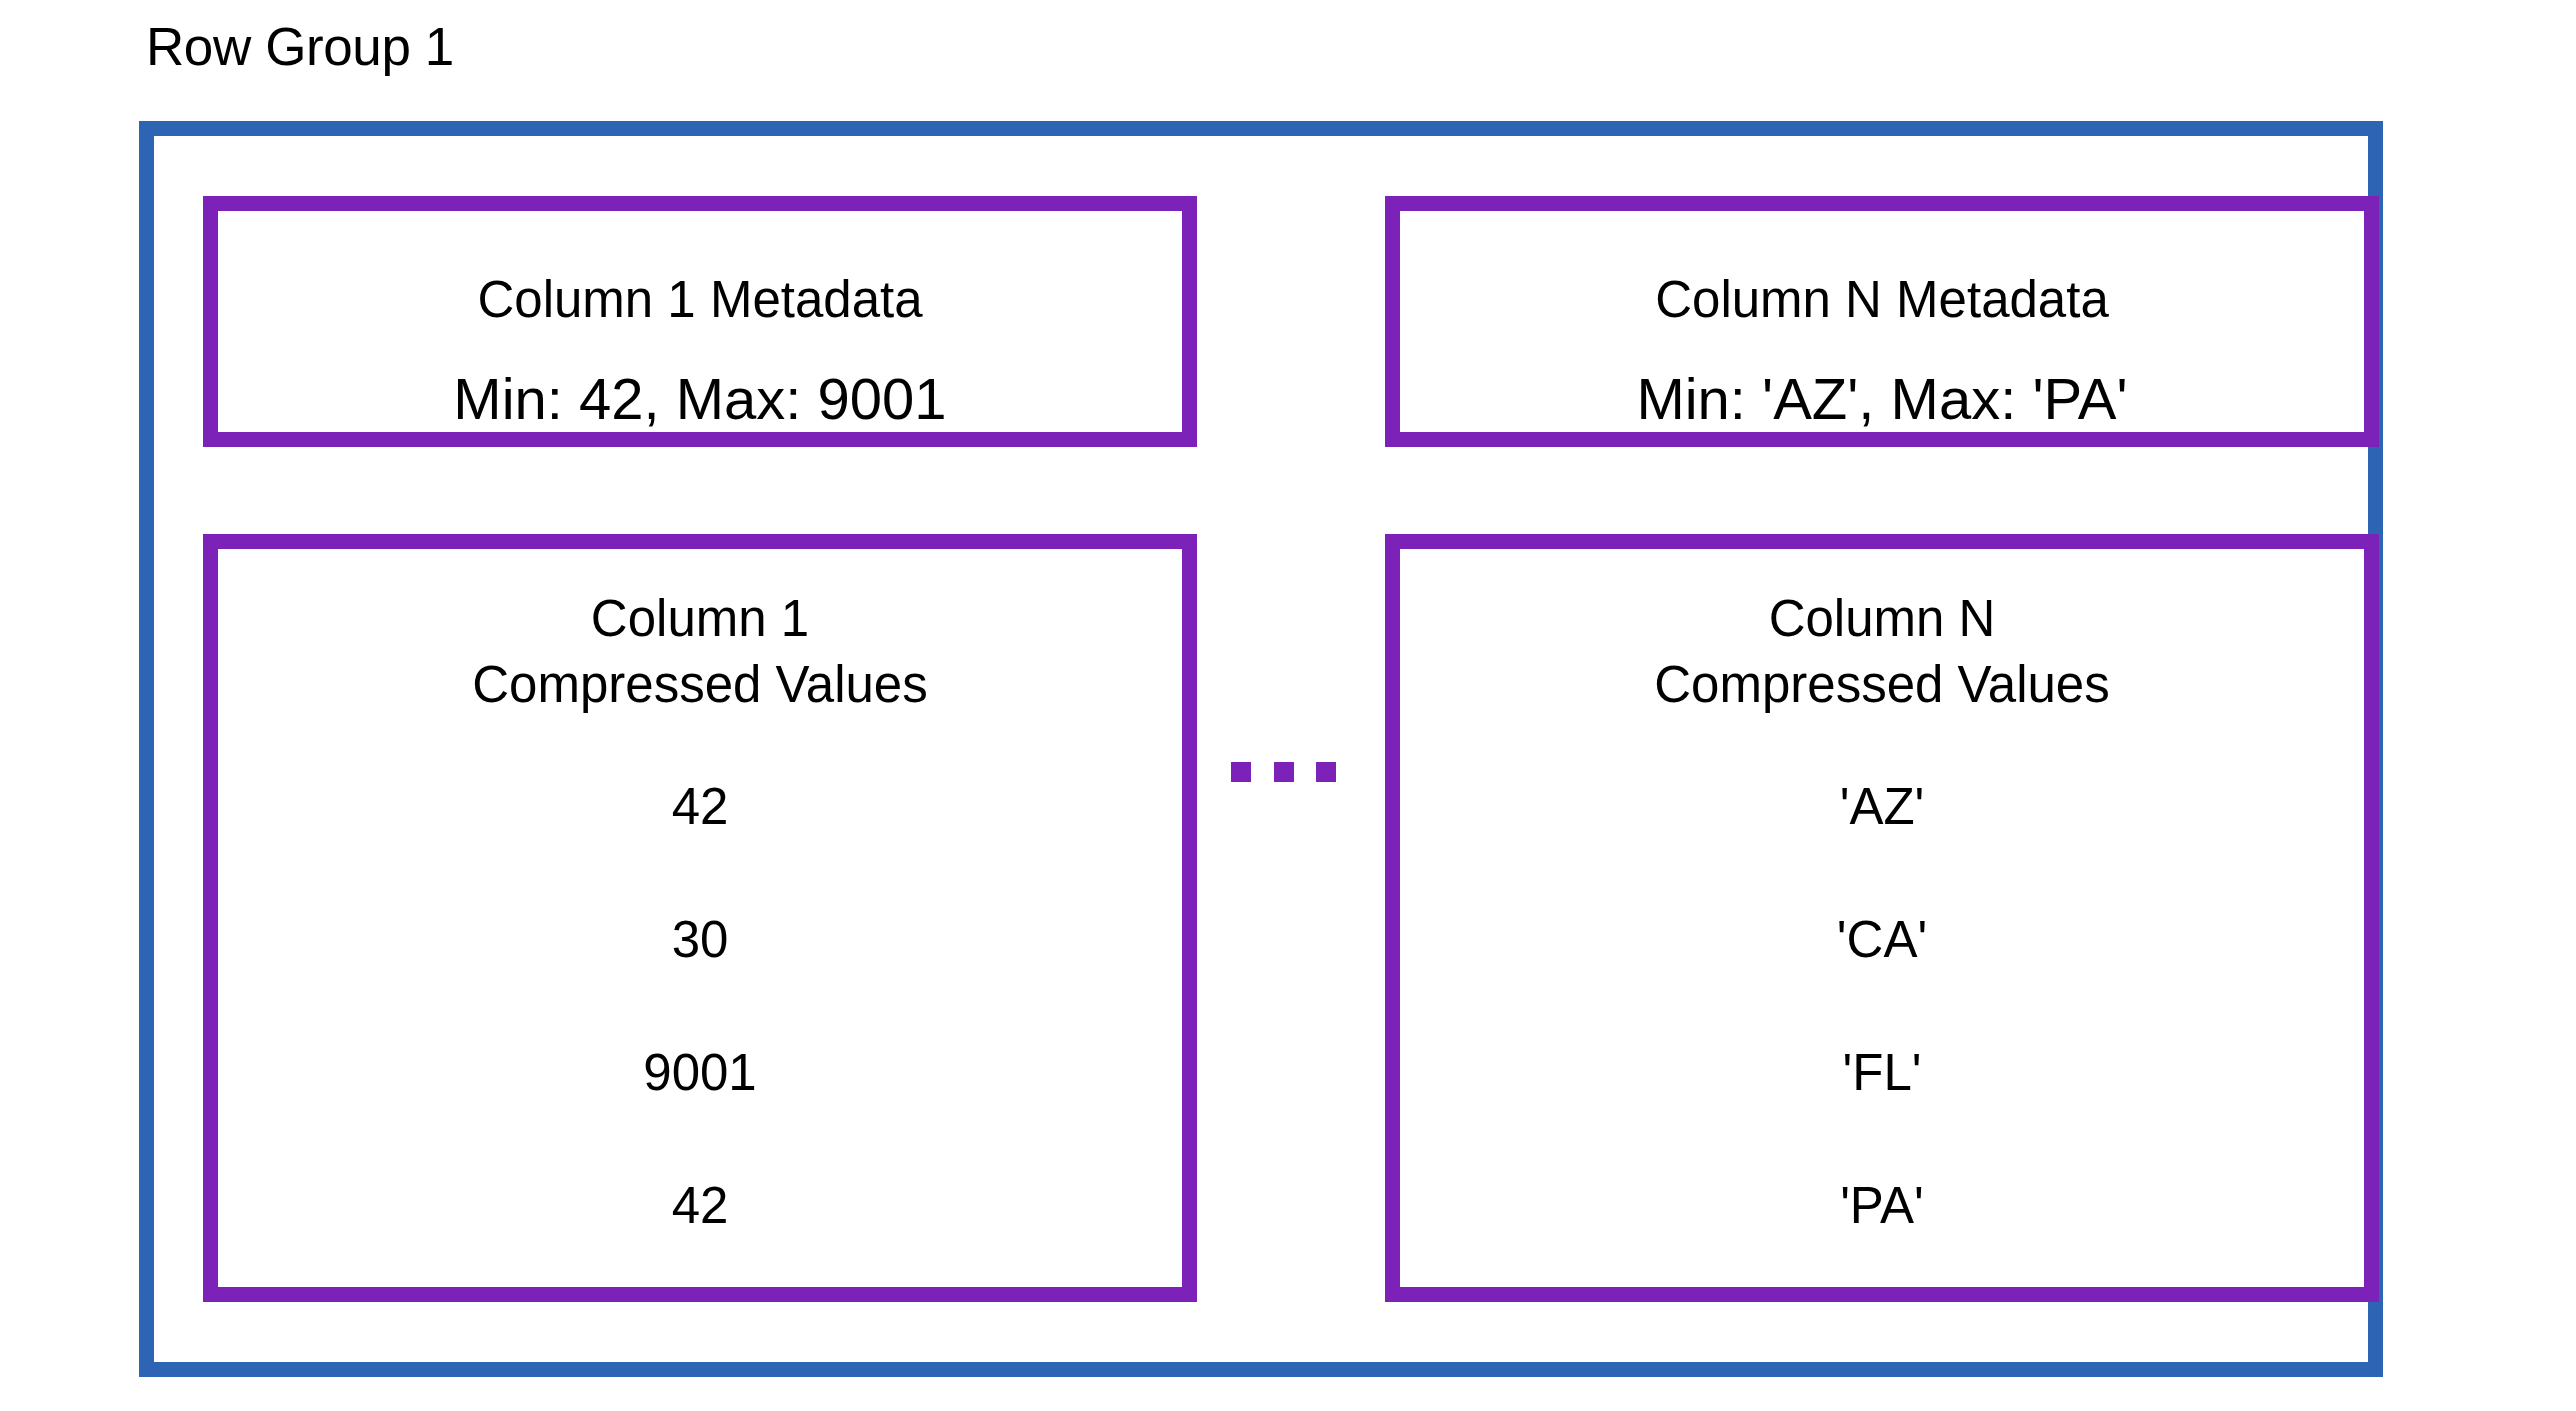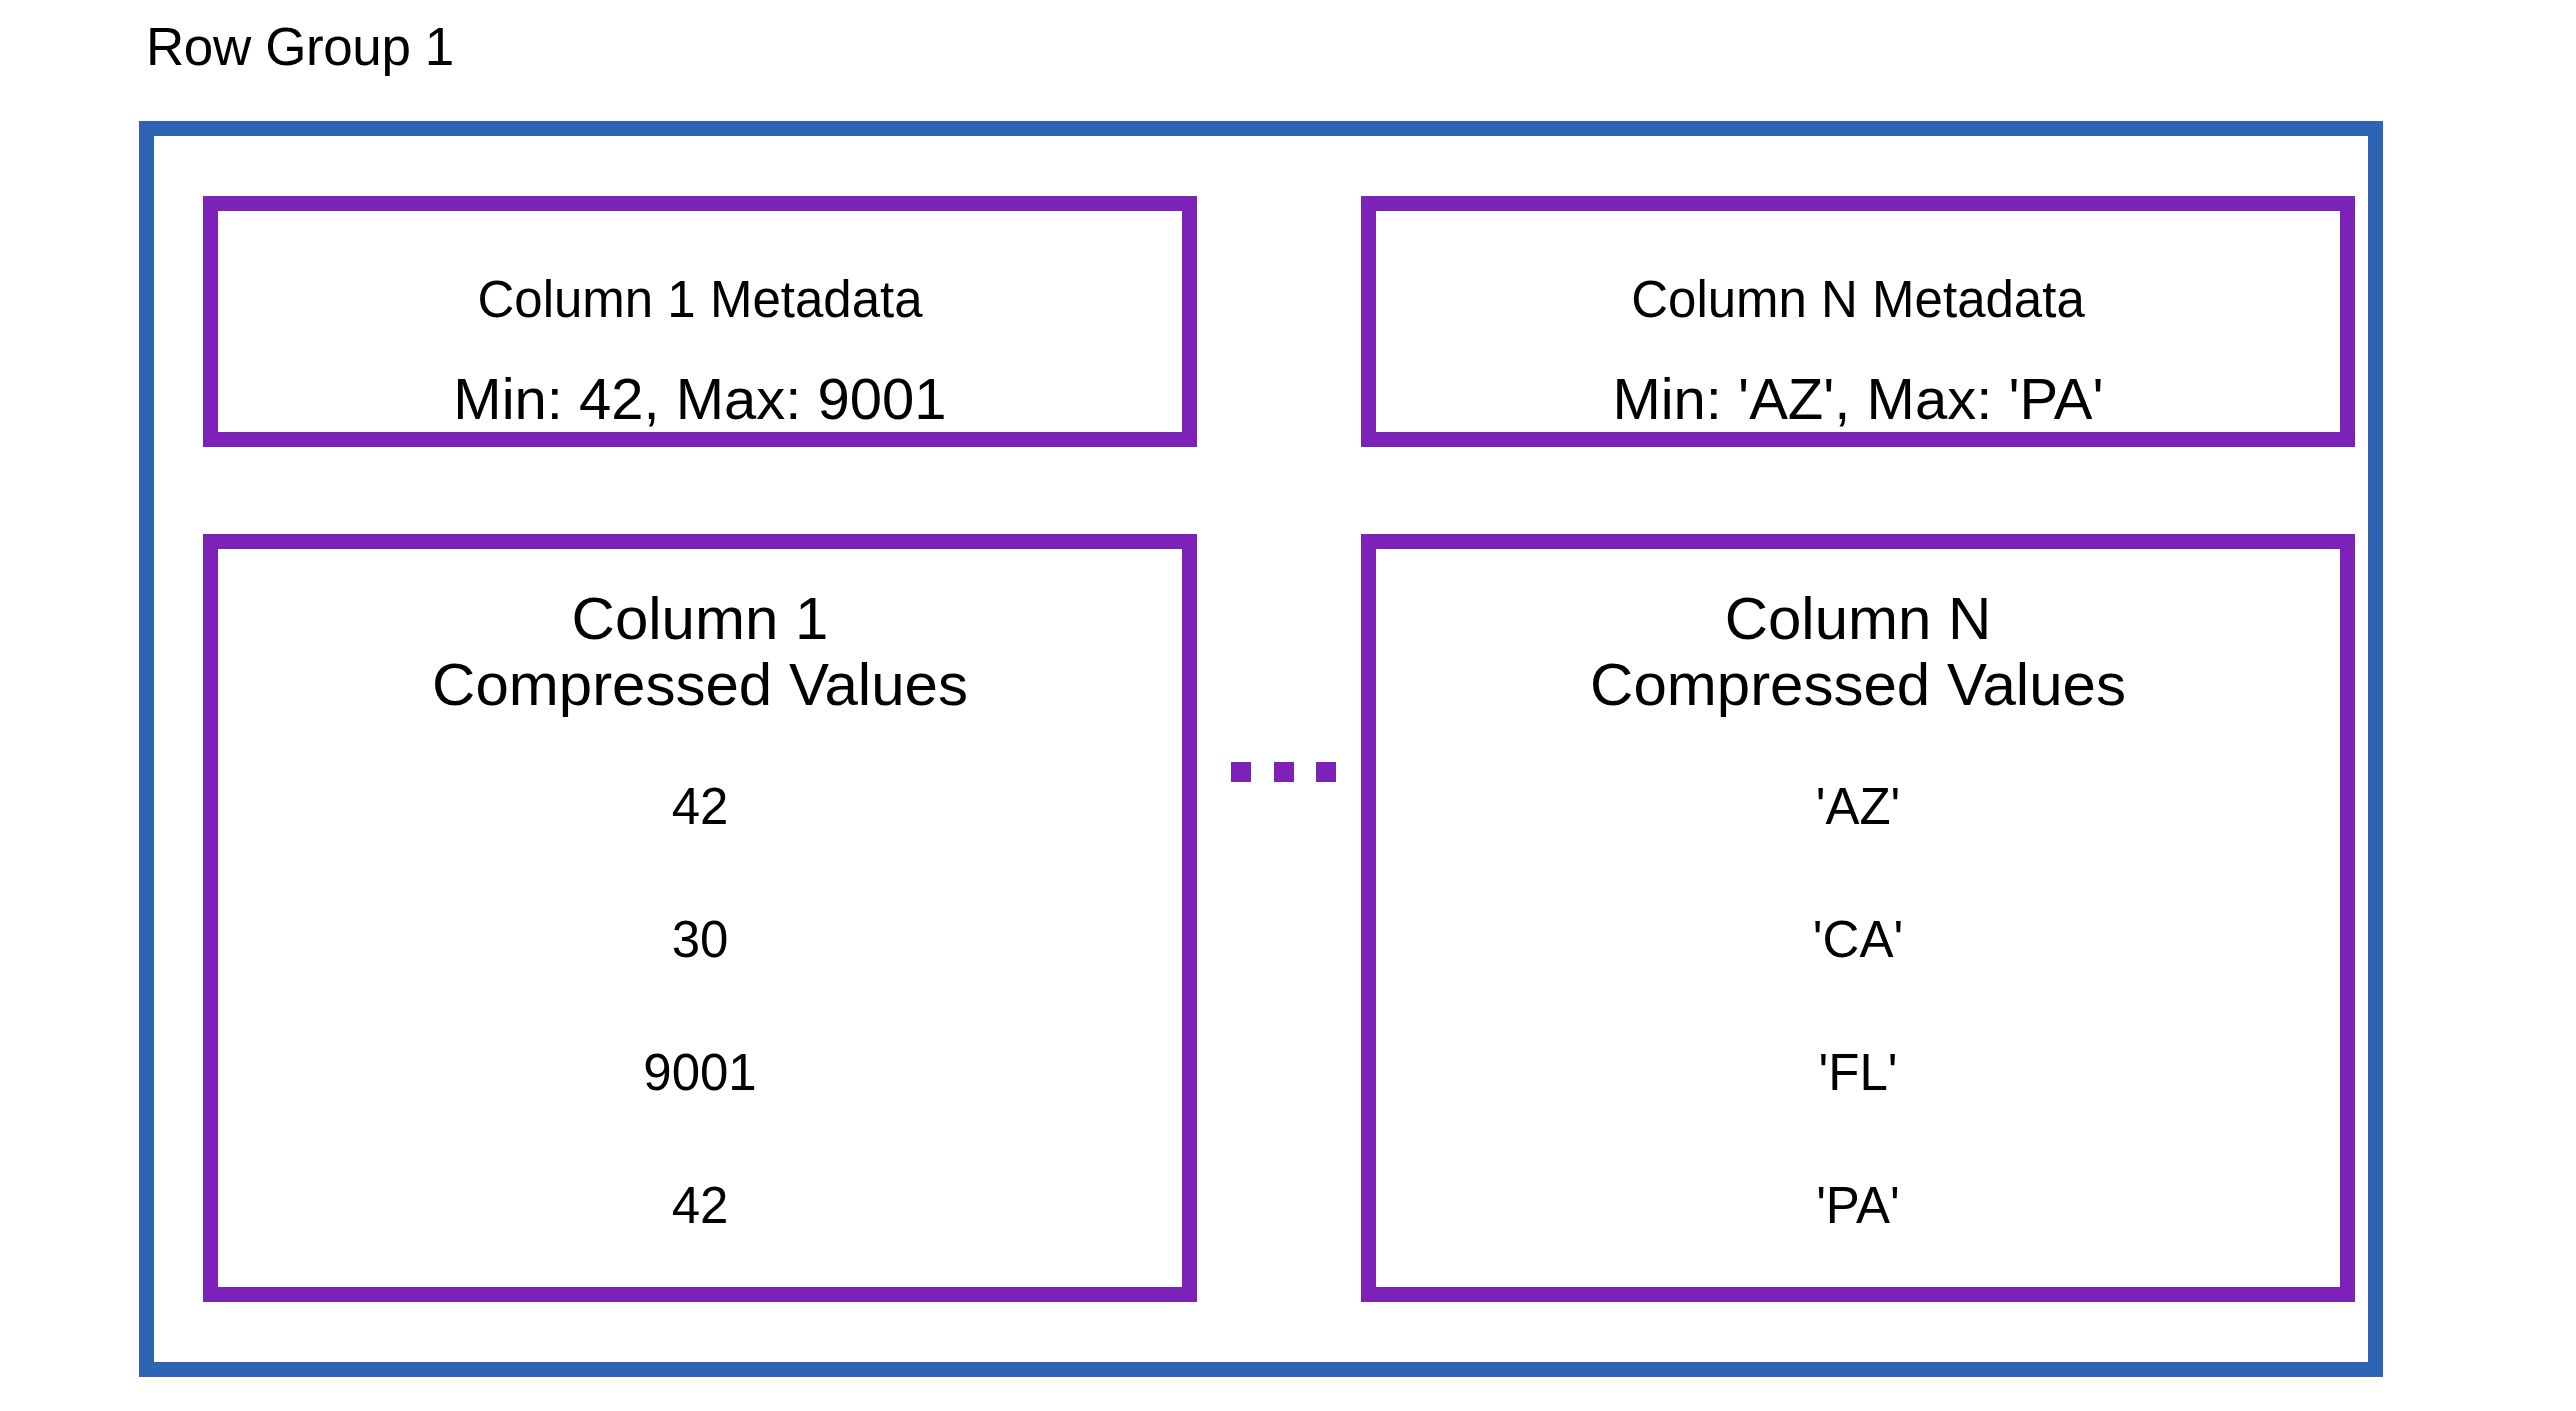--- a/index.html
+++ b/index.html
@@ -58,21 +58,21 @@
     height: 1106px;
   }
 
   .col-stack {
     position: absolute;
     top: 0;
     width: 994px;
     height: 1106px;
   }
   .col-stack.left  { left: 0px; }
-  .col-stack.right { left: 1158px; }
+  .col-stack.right { left: 1182px; }
 
   
   .pbox {
     position: absolute;
     left: 0;
     width: 994px;
     box-sizing: border-box;
     border: 15.5px solid #7C22B8;
     background: #ffffff;
     text-align: center;
@@ -106,21 +106,21 @@
     font-size: 58px;
     line-height: 56px;
     white-space: nowrap;
   }
 
   .values-heading {
     position: absolute;
     left: 0;
     right: 0;
     top: 37px;
-    font-size: 60px;
+    font-size: 51px;
     line-height: 66px;
   }
   .values-heading .vh-line {
     display: block;
     white-space: nowrap;
   }
 
   .values-list {
     position: absolute;
     left: 0;

